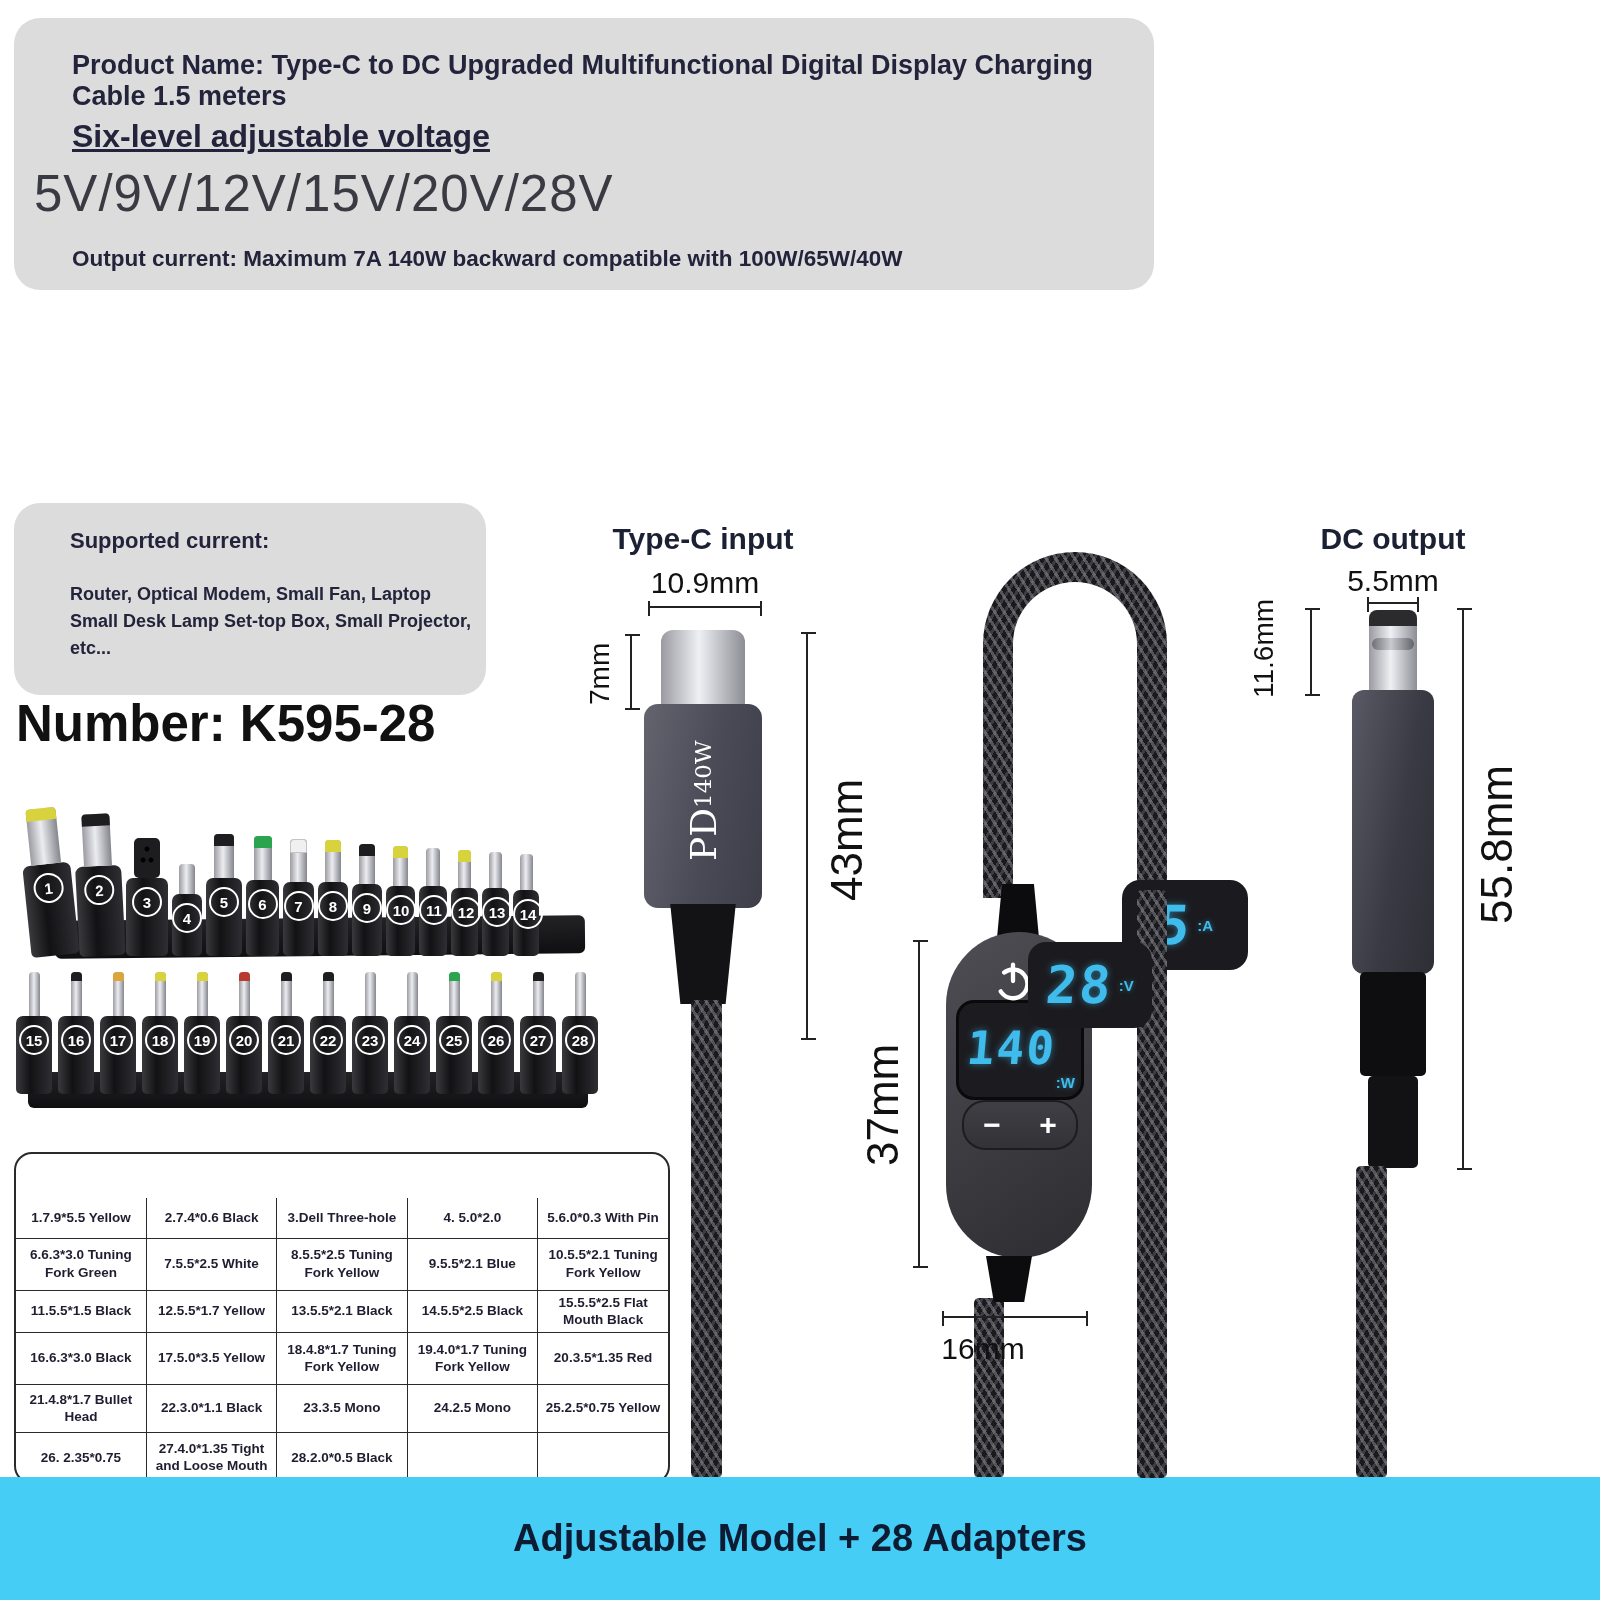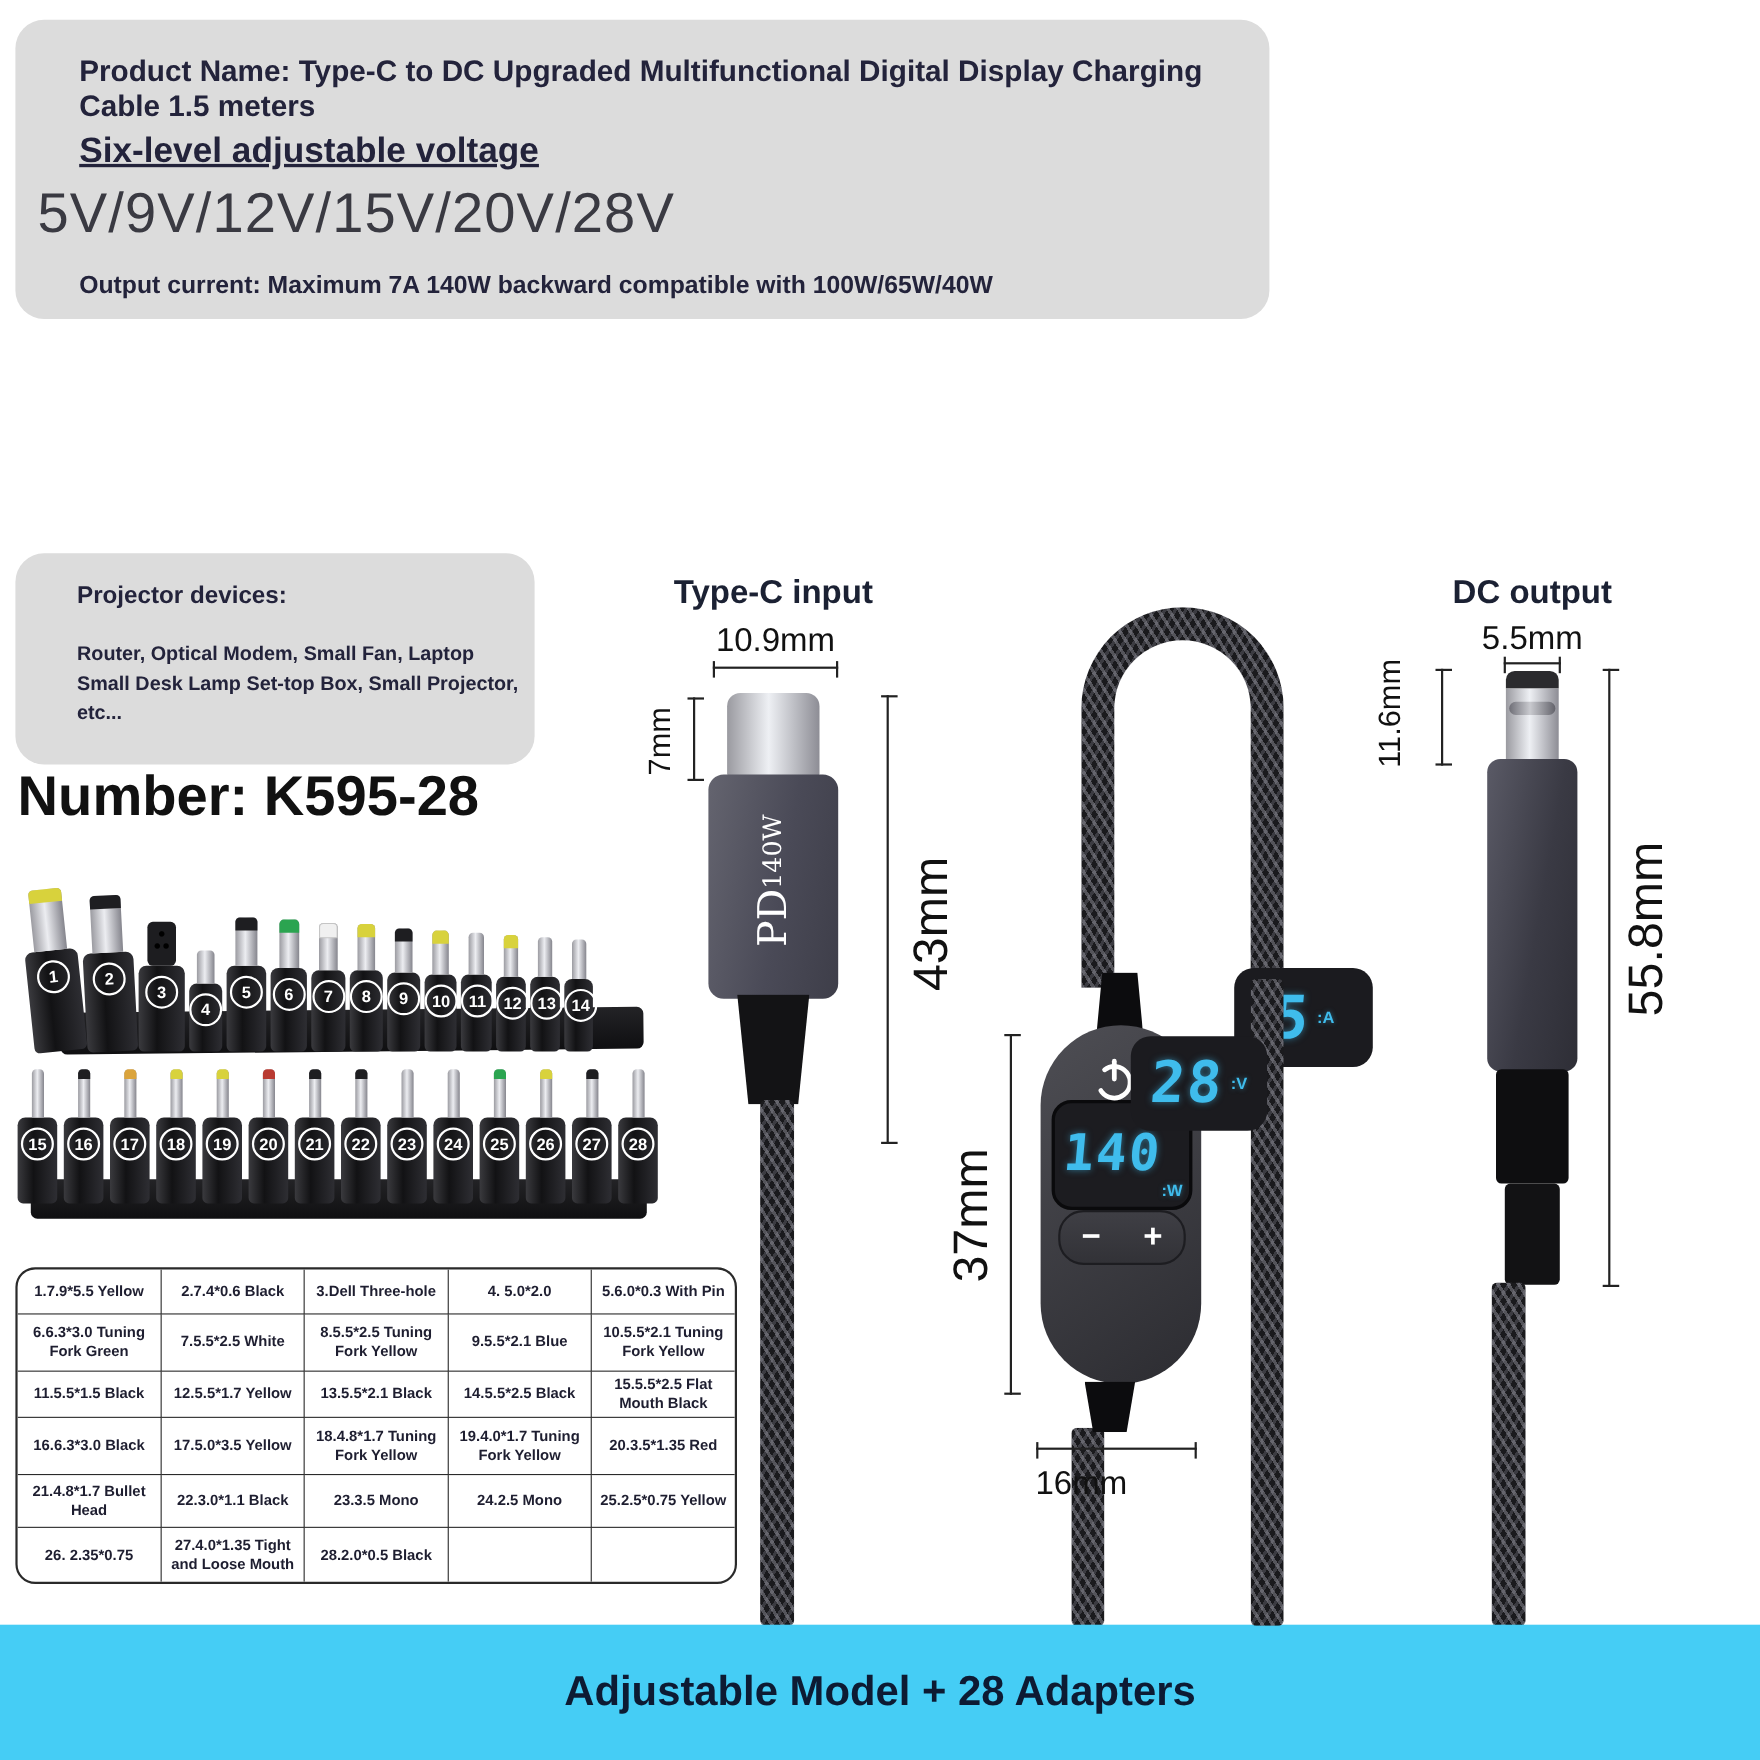--- a/index.html
+++ b/index.html
@@ -77,21 +77,21 @@
   .r1 .adp:nth-child(10) .abody{width:29px;height:70px}.r1 .adp:nth-child(10) .tip{width:15px;height:40px}
   .r1 .adp:nth-child(11) .abody{width:28px;height:70px}.r1 .adp:nth-child(11) .tip{width:14px;height:38px}
   .r1 .adp:nth-child(12) .abody{width:27px;height:68px}.r1 .adp:nth-child(12) .tip{width:13px;height:38px}
   .r1 .adp:nth-child(13) .abody{width:27px;height:68px}.r1 .adp:nth-child(13) .tip{width:13px;height:36px}
   .r1 .adp:nth-child(14) .abody{width:26px;height:66px}.r1 .adp:nth-child(14) .tip{width:13px;height:36px}
   .r2 .abody{width:36px;height:78px}
   .r2 .tip{width:11px;height:44px}
   .r2 .tip::before{height:9px;}
   
   .spec-wrap{position:absolute;left:14px;top:1152px;width:652px;border:2px solid #2a2a2a;border-radius:18px;overflow:hidden;background:#fff;}
-  table.spec{border-collapse:collapse;width:100%;table-layout:fixed;}
+  table.spec{border-collapse:collapse;width:100%;table-layout:fixed;margin-top:44px;}
   table.spec td{border:1.5px solid #2a2a2a;text-align:center;vertical-align:middle;
       font-size:13.5px;font-weight:700;color:#1e1e30;padding:3px 5px;line-height:1.3;}
   table.spec tr:nth-child(1){height:40px}table.spec tr:nth-child(2){height:52px}
   table.spec tr:nth-child(3){height:40px}table.spec tr:nth-child(4){height:52px}
   table.spec tr:nth-child(5){height:48px}table.spec tr:nth-child(6){height:50px}
   table.spec tr td:first-child{border-left:none}table.spec tr td:last-child{border-right:none}
   table.spec tr:first-child td{border-top:none}table.spec tr:last-child td{border-bottom:none}
   
   .metal{background:linear-gradient(90deg,#9a9aa0,#eef0f4 45%,#8d8d95);}
   .banner{position:absolute;left:0;top:1477px;width:1600px;height:123px;background:#45cdf5;
@@ -104,21 +104,21 @@
 
   <div class="graybox" style="left:14px;top:18px;width:1140px;height:272px;">
     <div class="abs t-bold" style="left:22px;top:32px;font-size:27px;">Product Name: Type-C to DC Upgraded Multifunctional Digital Display Charging Cable 1.5 meters</div>
     <div class="abs t-bold" style="left:22px;top:100px;font-size:32px;text-decoration:underline;">Six-level adjustable voltage</div>
     <div class="abs" style="left:20px;top:146px;font-size:51px;font-weight:400;color:#3a3a42;letter-spacing:1px;">5V/9V/12V/15V/20V/28V</div>
     <div class="abs t-bold" style="left:22px;top:228px;font-size:22.5px;">Output current: Maximum 7A 140W backward compatible with 100W/65W/40W</div>
   </div>
 
 
   <div class="graybox" style="left:14px;top:503px;width:472px;height:192px;">
-    <div class="abs t-bold" style="left:20px;top:25px;font-size:22px;">Projector devices:</div>
+    <div class="abs t-bold" style="left:20px;top:25px;font-size:22px;">Supported current:</div>
     <div class="abs t-bold" style="left:20px;top:78px;width:410px;font-size:18px;line-height:1.5;">Router, Optical Modem, Small Fan, Laptop Small Desk Lamp Set-top Box, Small Projector, etc...</div>
   </div>
 
   <div class="abs" style="left:16px;top:694px;font-size:51px;font-weight:700;color:#111;">Number: K595-28</div>
 
   <div class="strip" style="left:55px;top:918px;width:530px;height:38px;transform:rotate(-0.6deg);"></div>
   <div class="adp-row r1" style="left:20px;top:788px;width:585px;height:168px;gap:4px;padding-left:4px;">
       <div class="adp">
         <div class="tip tip-yellow"></div>
         <div class="abody">

